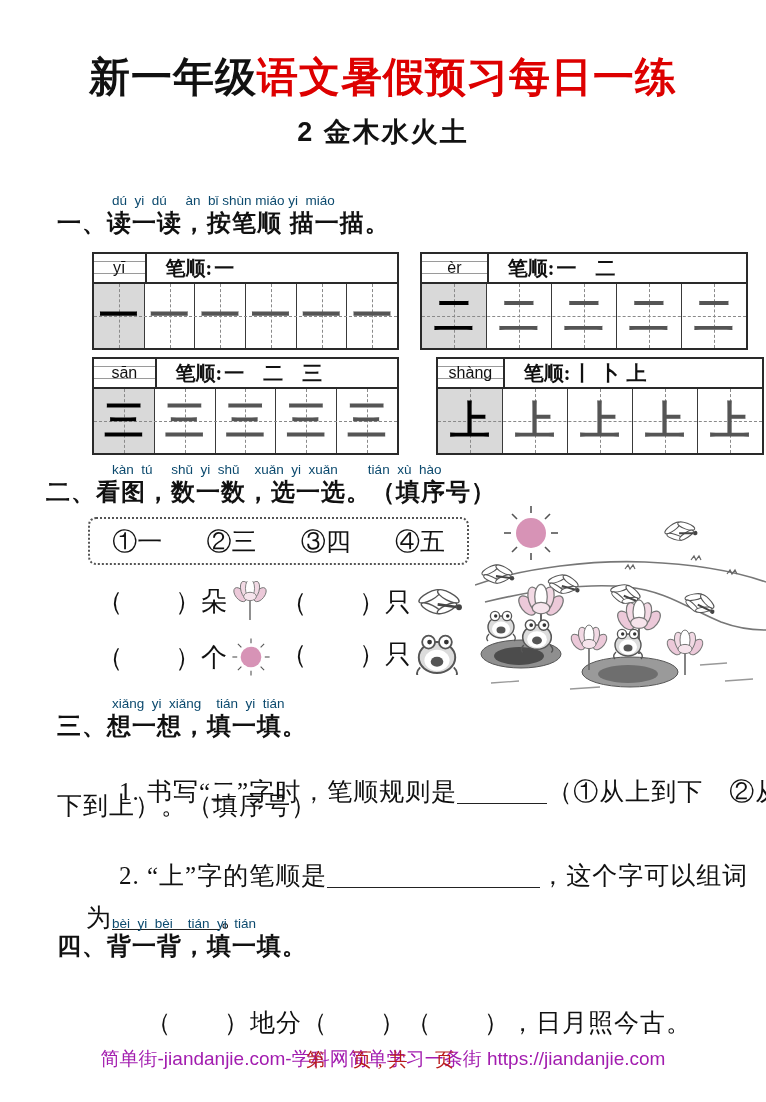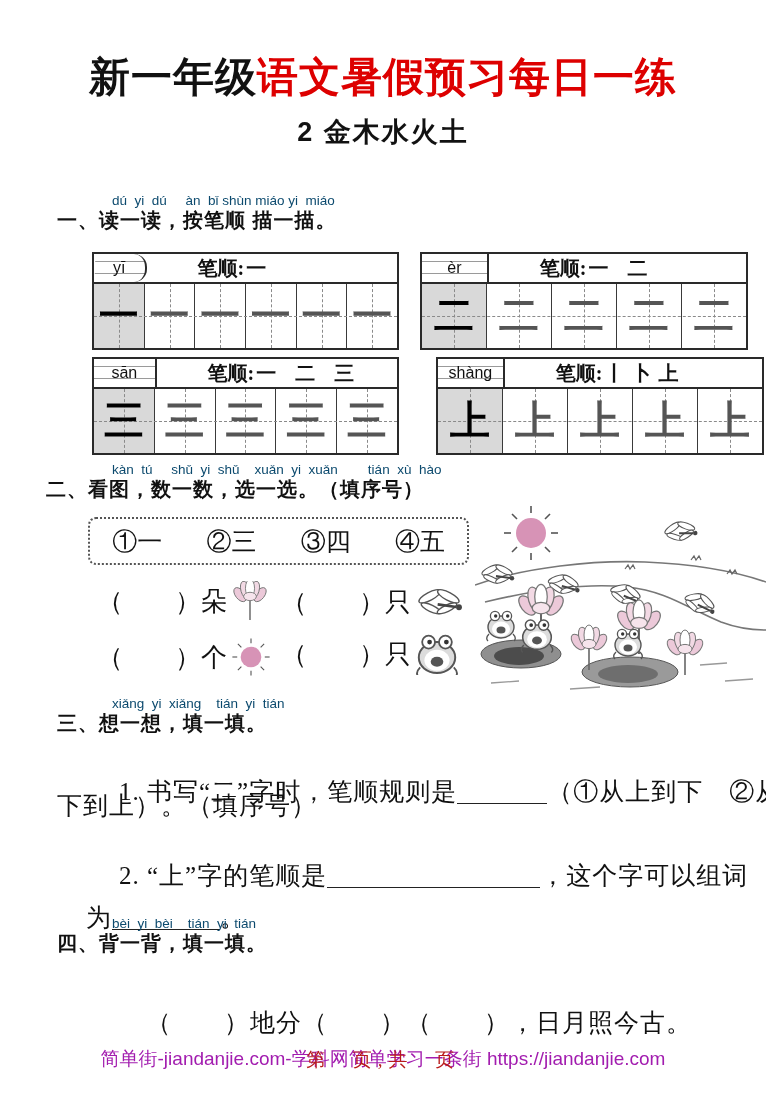--- a/index.html
+++ b/index.html
@@ -6,31 +6,31 @@
   .page{position:relative;width:766px;height:1102px;background:#fff;overflow:hidden;
         font-family:"Liberation Serif",serif;color:#111;}
   .abs{position:absolute;}
   
   .title{top:50px;left:0;width:100%;text-align:center;
          font-family:"Liberation Sans",sans-serif;font-weight:900;font-size:41px;letter-spacing:1px;}
   .title .red{color:#dd0000;}
   .subtitle{top:114px;left:0;width:100%;text-align:center;
             font-family:"Liberation Sans",sans-serif;font-weight:800;font-size:27px;letter-spacing:2px;}
   .pinyin{font-family:"Liberation Sans",sans-serif;font-size:13.5px;color:#0c4a6e;white-space:pre;}
-  .sec-heading{font-family:"Liberation Sans",sans-serif;font-weight:800;font-size:20px;letter-spacing:1px;white-space:pre;}
+  .sec-heading{font-family:"Liberation Sans",sans-serif;font-weight:800;font-size:24px;letter-spacing:1px;white-space:pre;}
   
   .wgrid{position:absolute;border:2px solid #2a2a2a;background:#fff;}
   .wgrid-header{display:flex;height:28px;border-bottom:2px solid #2a2a2a;align-items:stretch;}
   .pybox{position:relative;display:flex;align-items:center;justify-content:center;
          border-right:2px solid #2a2a2a;
          background:linear-gradient(to bottom,transparent 7px,#9a9a9a 7px,#9a9a9a 8px,transparent 8px,
                     transparent 19px,#9a9a9a 19px,#9a9a9a 20px,transparent 20px);}
-  .g6 .pybox{width:16.667%;border-radius:13px;} .g5 .pybox{width:20%;}
+  .g6 .pybox{width:16.667%;} .g5 .pybox{width:20%;}
   .pybox span{font-family:"Liberation Sans",sans-serif;font-size:16px;background:transparent;line-height:1;}
-  .strokebox{flex:1;display:flex;align-items:flex-end;padding-left:19px;font-size:20px;font-weight:700;margin-left:32px;}
+  .strokebox{flex:1;display:flex;align-items:flex-end;padding-left:19px;font-size:20px;font-weight:700;}
   .strokebox .strokes{margin-left:2px;letter-spacing:7px;font-weight:700;}
   .wgrid-cells{position:relative;display:flex;height:64px;}
   .wgrid-cells::after{content:"";position:absolute;left:0;right:0;top:50%;border-top:1px dashed #8a8a8a;z-index:1;}
   .cell{position:relative;flex:1;border-left:1.5px solid #3a3a3a;display:flex;align-items:center;justify-content:center;}
   .cell:first-child{border-left:none;}
   .cell::before{content:"";position:absolute;top:0;bottom:0;left:50%;border-left:1px dashed #8a8a8a;}
   .cell .ch{position:relative;z-index:2;font-size:40px;line-height:1;color:#555;font-weight:600;}
   .cell.example{background:#d9d9d9;}
   .cell.example .ch{color:#000;font-weight:800;}
   

